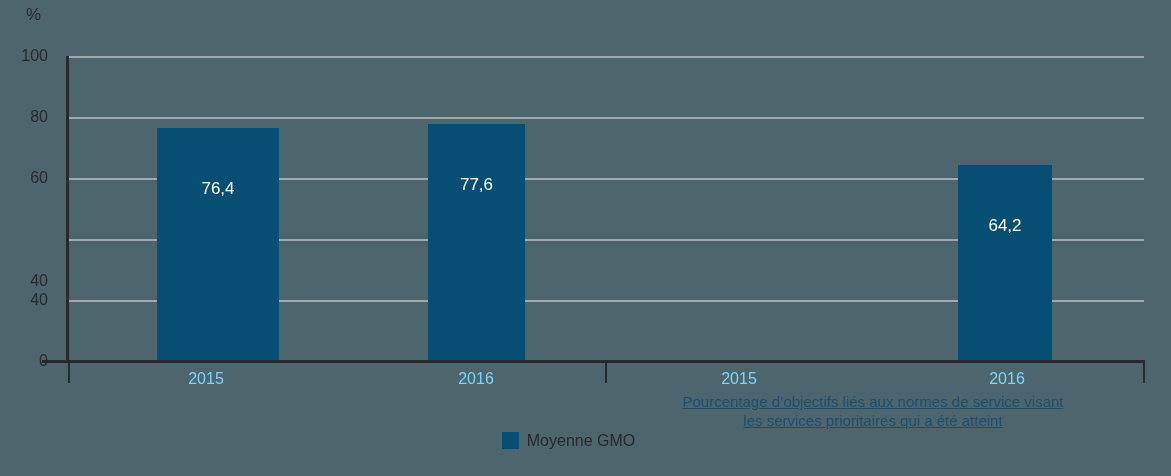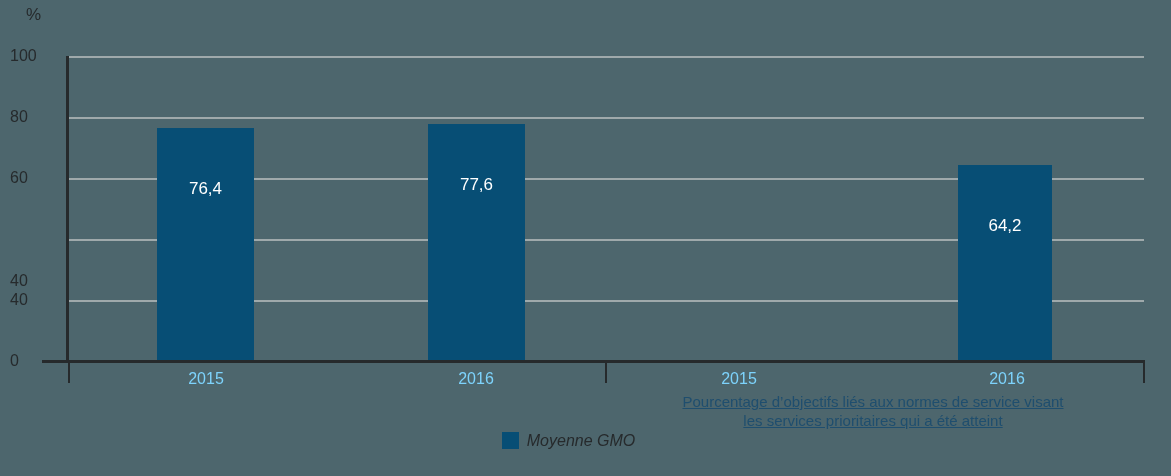--- a/index.html
+++ b/index.html
@@ -64,23 +64,23 @@
     left: 42px;
     top: 360px;
     width: 1103px;
     height: 3px;
     background: #262a2c;
   }
 
   
   .y-tick {
     position: absolute;
-    right: 2px;
+    right: 10px;
     width: 46px;
-    text-align: left;
+    text-align: right;
     font-size: 16px;
     color: #262a2c;
     transform: translateY(-50%);
     line-height: 1;
   }
   #y-ticks {
     position: absolute;
     left: 8px;
     top: 56px;
     width: 50px;
@@ -138,21 +138,20 @@
   
   #legend {
     position: absolute;
     left: 0;
     top: 432px;
     width: 1137px;
     display: flex;
     justify-content: center;
     align-items: center;
     gap: 8px;
-    font-style: italic;
   }
   #legend-swatch {
     width: 17px;
     height: 17px;
     background: #074e75;
     display: inline-block;
   }
   #legend-label {
     font-size: 16px;
     color: #262a2c;
@@ -166,21 +165,21 @@
 
   <div class="axis-unit">%</div>
 
   <div id="plot-area">
     <div class="gridline" style="top:0px;"></div>
     <div class="gridline" style="top:61px;"></div>
     <div class="gridline" style="top:122px;"></div>
     <div class="gridline" style="top:183px;"></div>
     <div class="gridline" style="top:244px;"></div>
 
-    <div class="bar" style="left:90px; width:97px; height:233px;">
+    <div class="bar" style="left:90px; width:97px; height:233px;padding-left:25px;">
       <span class="bar-value">76,4</span>
     </div>
 
     <div class="bar" style="left:361px; width:97px; height:237px;">
       <span class="bar-value">77,6</span>
     </div>
 
 
     <div class="bar" style="left:891px; width:94px; height:196px;">
       <span class="bar-value">64,2</span>

